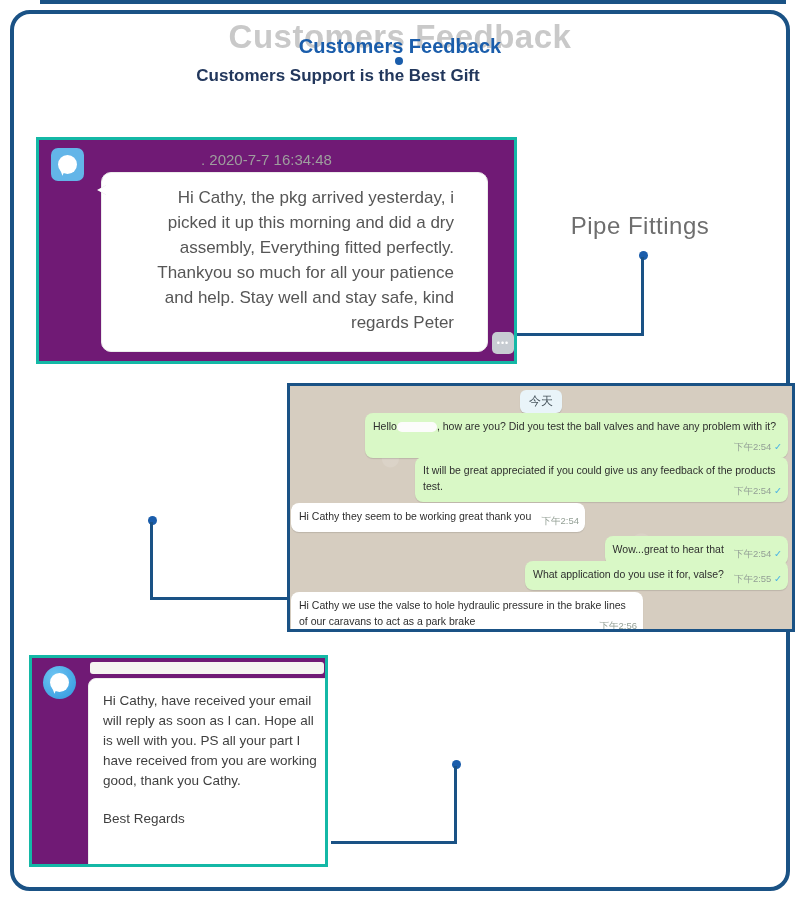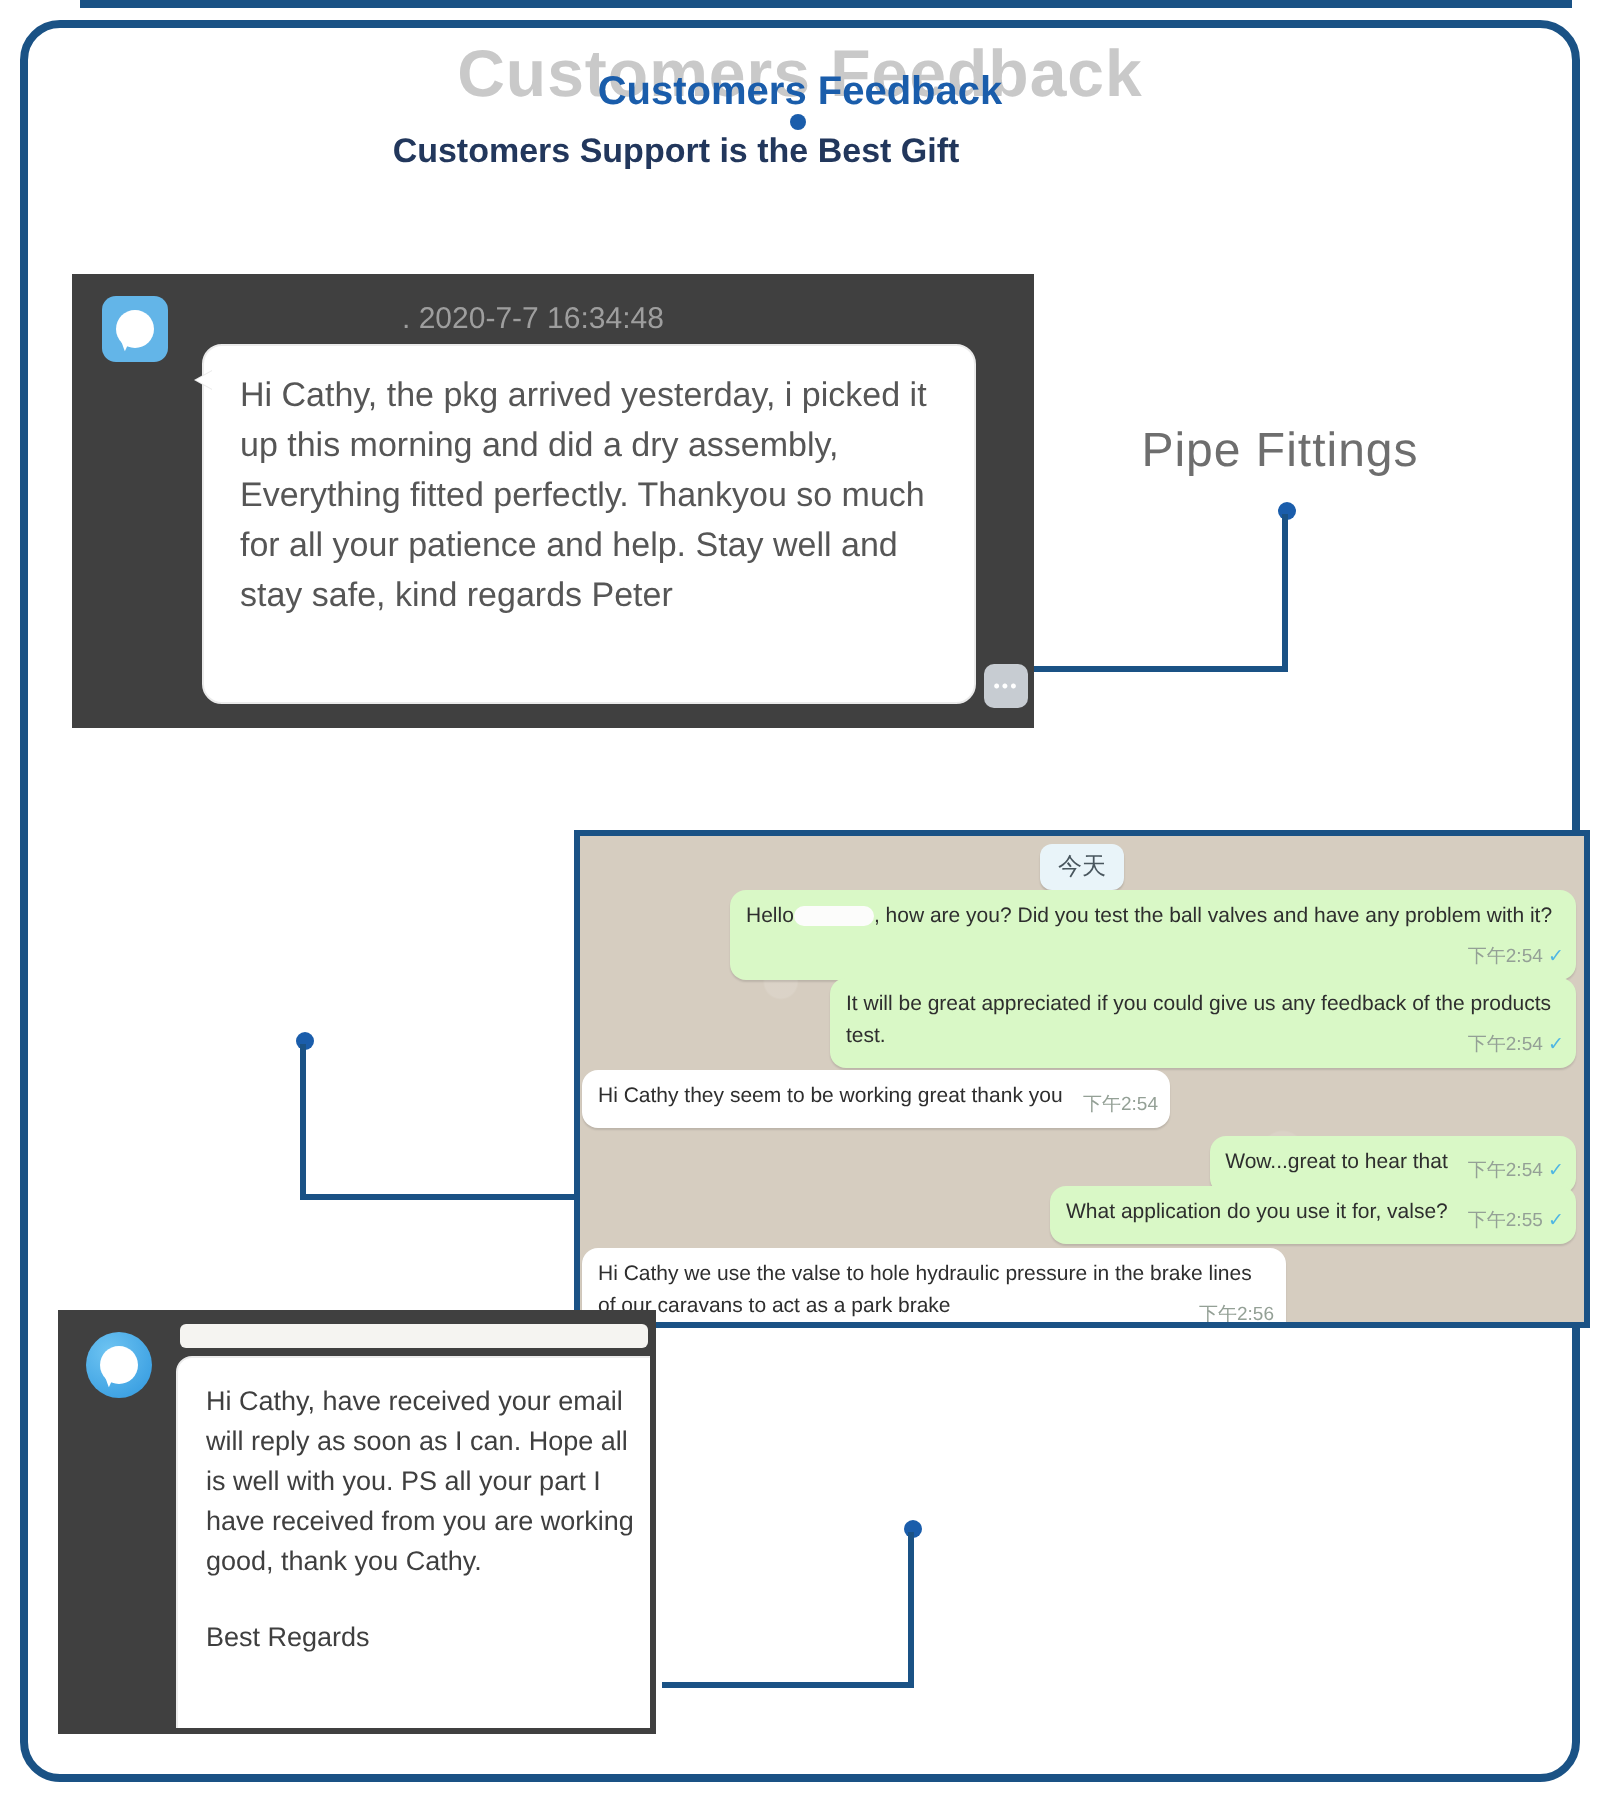--- a/index.html
+++ b/index.html
@@ -7,40 +7,40 @@
         font-family:"Liberation Sans",sans-serif;}
   
   .top-strip{position:absolute;left:40px;top:0;width:746px;height:4px;background:#1a5285;}
   .frame{position:absolute;left:10px;top:10px;width:772px;height:873px;border:4px solid #1a5285;border-radius:20px;background:#fff;}
   
   .title-bg{position:absolute;left:0;top:18px;width:800px;text-align:center;font-size:33px;font-weight:600;color:#c9c9c9;letter-spacing:.5px;}
   .title-fg{position:absolute;left:0;top:35px;width:800px;text-align:center;font-size:20px;font-weight:700;color:#1a5dab;}
   .title-dot{position:absolute;left:395px;top:57px;width:8px;height:8px;border-radius:50%;background:#1a5dab;}
   .subtitle{position:absolute;left:0;top:66px;width:676px;text-align:center;font-size:17px;font-weight:700;color:#22375c;}
   
-  .chatbox{position:absolute;background:#404040;border:3px solid #404040;box-sizing:border-box;overflow:hidden;}
+  .chatbox{position:absolute;background:#701a75;border:3px solid #14b8a6;box-sizing:border-box;overflow:hidden;}
   .box1{left:36px;top:137px;width:481px;height:227px;}
   .box3{left:29px;top:655px;width:299px;height:212px;}
   .avatar-sq{position:absolute;left:12px;top:8px;width:33px;height:33px;border-radius:7px;background:#63b5e8;}
   .avatar-ci{position:absolute;left:11px;top:8px;width:33px;height:33px;border-radius:50%;background:radial-gradient(circle at 35% 30%,#6ec4f2,#2f97de);}
   .glyph{position:absolute;left:7px;top:7px;width:19px;height:19px;background:#fff;border-radius:50%;}
   .glyph::after{content:"";position:absolute;left:-3px;bottom:0;width:0;height:0;border:5px solid transparent;border-right-color:#fff;transform:rotate(25deg);}
   .chat-meta{position:absolute;left:162px;top:11px;font-size:15px;color:#9e9e9e;}
-  .bubble1{position:absolute;left:62px;top:32px;width:387px;height:180px;background:#fff;border:1px solid #ebebeb;border-radius:10px;box-sizing:border-box;padding:12px 18px;font-size:17px;line-height:25px;color:#565656;}
+  .bubble1{position:absolute;left:62px;top:32px;width:387px;height:180px;background:#fff;border:1px solid #ebebeb;border-radius:10px;box-sizing:border-box;padding:12px 33px;font-size:17px;line-height:25px;color:#565656;text-align:right;}
   .bubble1::before{content:"";position:absolute;left:-9px;top:12px;border:5px solid transparent;border-right:9px solid #fff;filter:drop-shadow(-1px 0 0 #ebebeb);}
   .more-btn{position:absolute;left:453px;top:192px;width:22px;height:22px;border-radius:5px;background:#c7ccd2;color:#fff;font-size:9px;letter-spacing:1px;text-align:center;line-height:22px;cursor:pointer;}
   .bubble3{position:absolute;left:56px;top:20px;width:254px;height:210px;background:#fff;border:1px solid #ececec;border-radius:8px;box-sizing:border-box;padding:12px 14px;font-size:13.5px;line-height:20px;color:#3f3f3f;}
   .redact-strip{position:absolute;left:58px;top:4px;width:234px;height:12px;background:#f5f4f1;border-radius:3px;}
   .signoff{margin-top:18px;}
   
   .conn-label{position:absolute;width:200px;text-align:center;font-size:24px;color:#6e6e6e;letter-spacing:.5px;}
   .conn-dot{position:absolute;width:9px;height:9px;border-radius:50%;background:#1a5dab;}
   .conn-line{position:absolute;background:#1a5285;}
   
-  .wa{position:absolute;left:287px;top:383px;width:508px;height:249px;border:3px solid #1a5285;box-sizing:border-box;background:#d6cdc0;background-image:radial-gradient(circle at 20% 30%,rgba(255,255,255,.12) 0 8px,transparent 9px),radial-gradient(circle at 70% 65%,rgba(255,255,255,.10) 0 10px,transparent 11px);overflow:hidden;margin-top:32px;}
+  .wa{position:absolute;left:287px;top:383px;width:508px;height:249px;border:3px solid #1a5285;box-sizing:border-box;background:#d6cdc0;background-image:radial-gradient(circle at 20% 30%,rgba(255,255,255,.12) 0 8px,transparent 9px),radial-gradient(circle at 70% 65%,rgba(255,255,255,.10) 0 10px,transparent 11px);overflow:hidden;}
   .wa-day{position:absolute;left:50%;top:4px;transform:translateX(-50%);background:#e9f4f9;color:#49565e;font-size:12px;padding:3px 9px;border-radius:6px;box-shadow:0 1px 1px rgba(0,0,0,.15);}
   .wa-msg{position:absolute;box-sizing:border-box;padding:5px 8px;border-radius:8px;font-size:10.5px;line-height:1.55;color:#2e2e2e;box-shadow:0 1px 1px rgba(0,0,0,.12);}
   .wa-right{background:#d9f8c6;}
   .wa-left{background:#ffffff;}
   .wa-time{float:right;margin:6px -2px -2px 10px;font-size:9.5px;color:#94a096;white-space:nowrap;}
   .wa-check{color:#4fb6e3;font-size:9.5px;}
   .redact{display:inline-block;width:40px;height:10px;background:#fcfcfb;border-radius:5px;vertical-align:middle;}
 </style>
 </head>
 <body>

